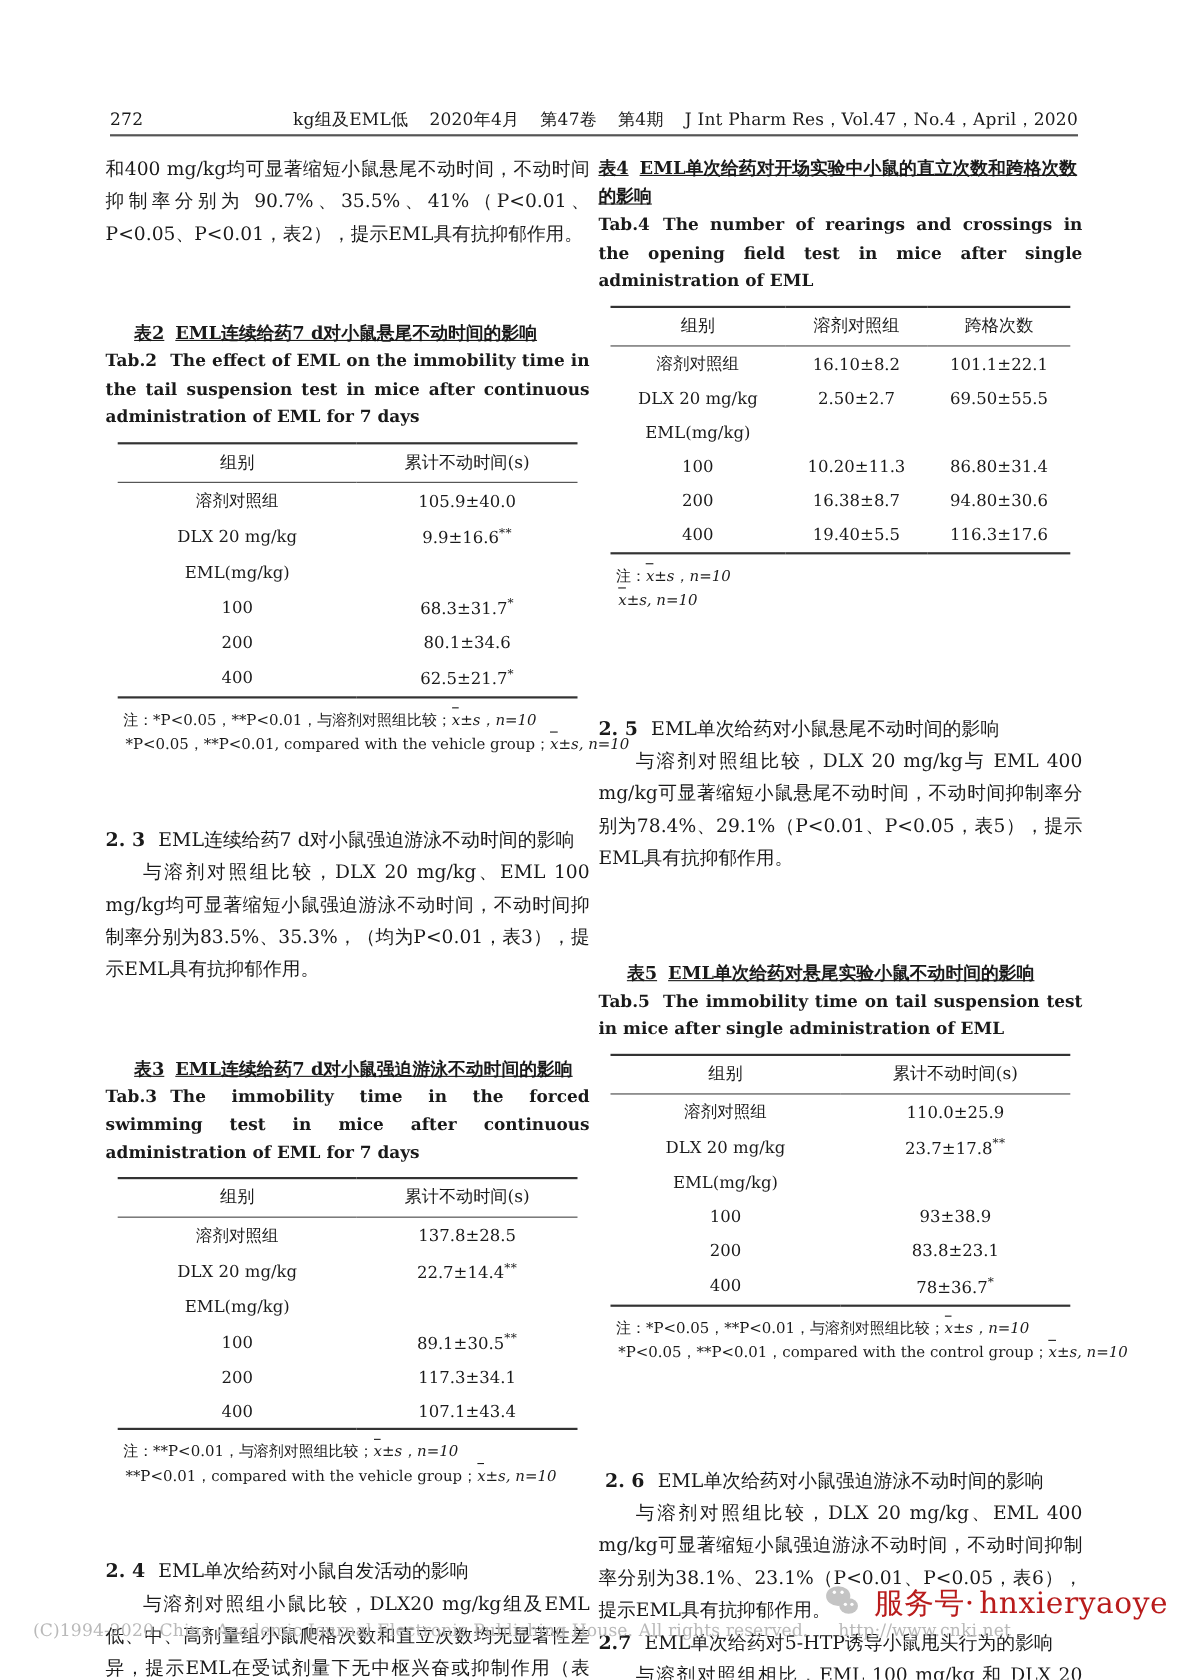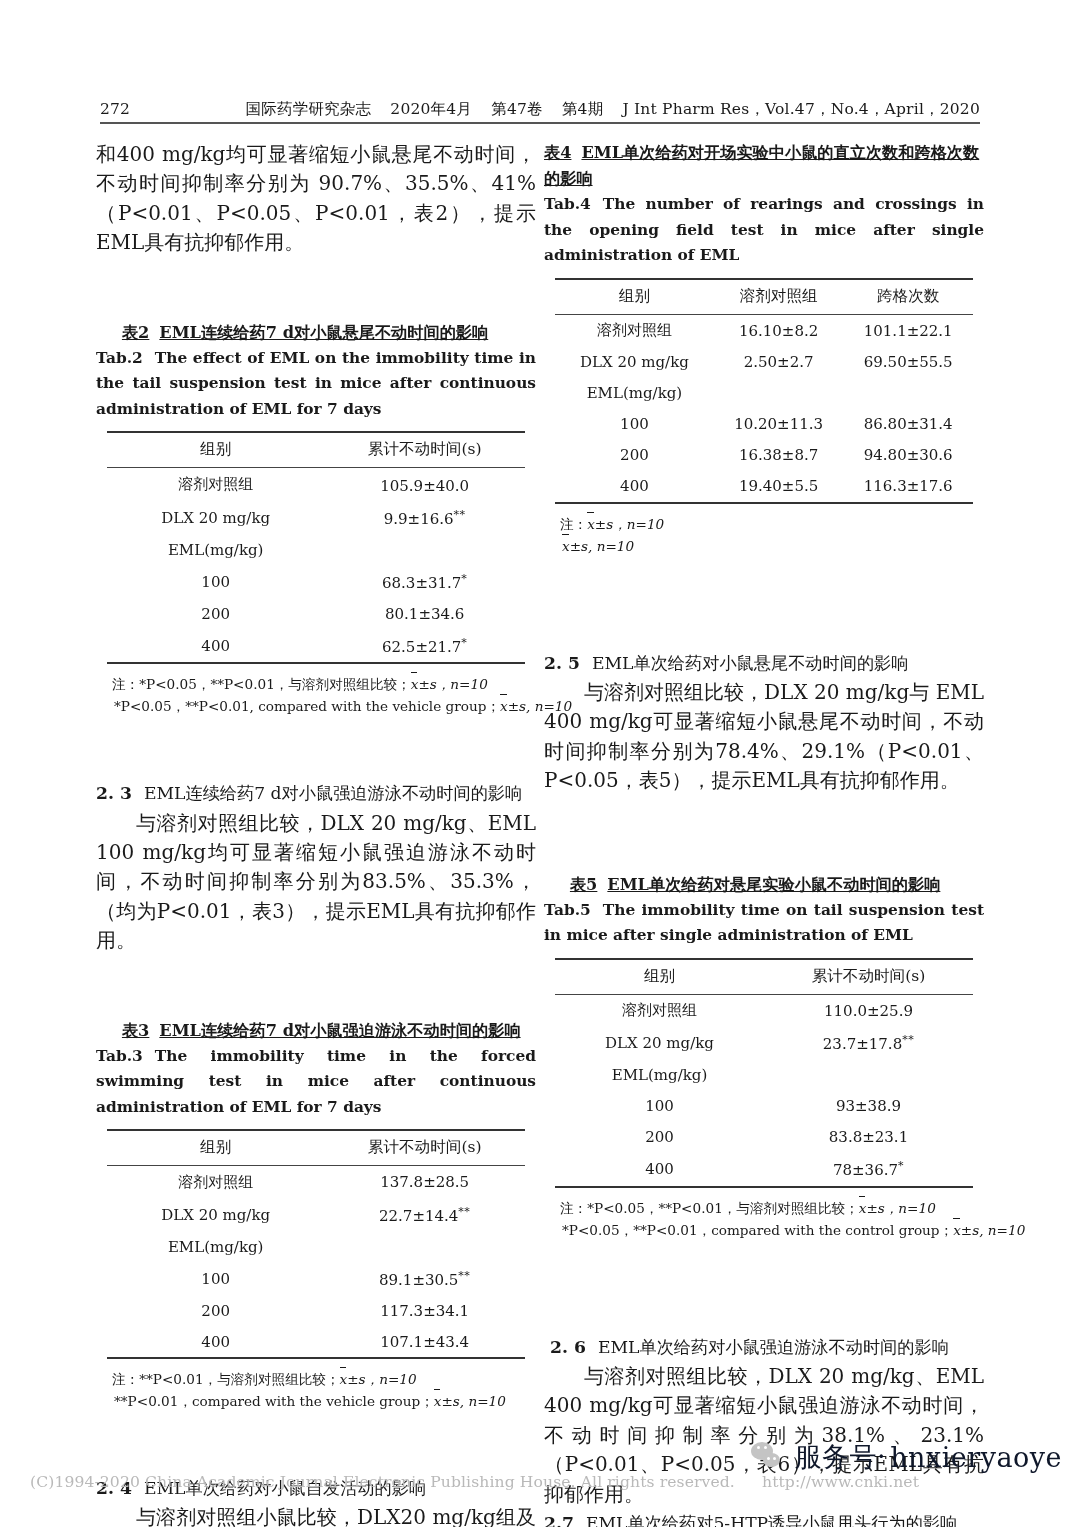--- a/index.html
+++ b/index.html
@@ -56,21 +56,21 @@
   .col {
     position: absolute;
     top: 140px;
     width: 440px;
   }
   .col-left  { left: 96px; }
   .col-right { left: 544px; }
 
   p.para {
     margin: 0 0 0 0;
-    font-size: 20px;
+    font-size: 17px;
     line-height: 29.4px;
     text-align: justify;
     text-justify: inter-ideograph;
     letter-spacing: 0;
   }
   p.para.indent { text-indent: 2em; }
 
   .sec-head {
     font-size: 17.2px;
     line-height: 29.4px;
@@ -169,21 +169,21 @@
     letter-spacing: .1px;
   }
   .footer-line .url { margin-left: 22px; }
 
   .watermark {
     position: absolute;
     right: 18px;
     bottom: 52px;
     display: flex;
     align-items: center;
-    color: #0f172a;
+    color: #b91c1c;
     font-size: 27px;
     white-space: nowrap;
     letter-spacing: .5px;
   }
   .wechat-icon {
     position: relative;
     width: 34px;
     height: 30px;
     margin-right: 10px;
     flex: none;
@@ -209,21 +209,21 @@
   .wm-id { font-size: 27px; margin-left: 4px; }
 </style>
 </head>
 <body>
 
 <div class="page">
 
   <div class="runhead">
     <div class="folio">272</div>
     <div class="headtext">
-      <span>国际药学研究杂志</span>
+      <span>kg组及EML低</span>
       <span>2020年4月</span>
       <span>第47卷</span>
       <span>第4期</span>
       <span>J Int Pharm Res，Vol.47，No.4，April，2020</span>
     </div>
   </div>
   <div class="rule-top"></div>
 
   <div class="col col-left">
 

